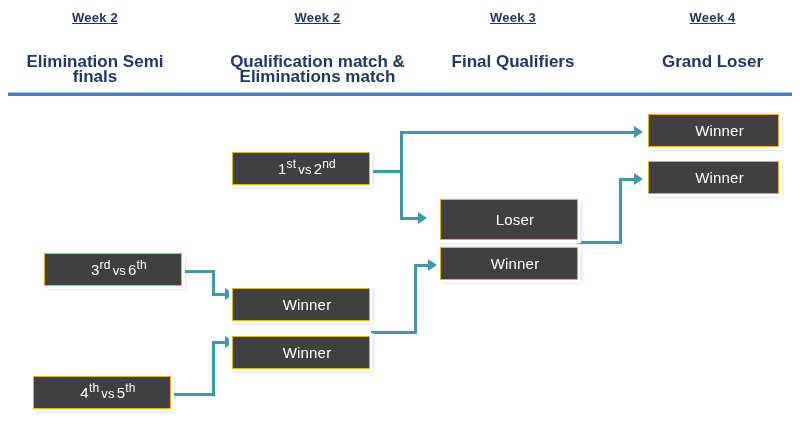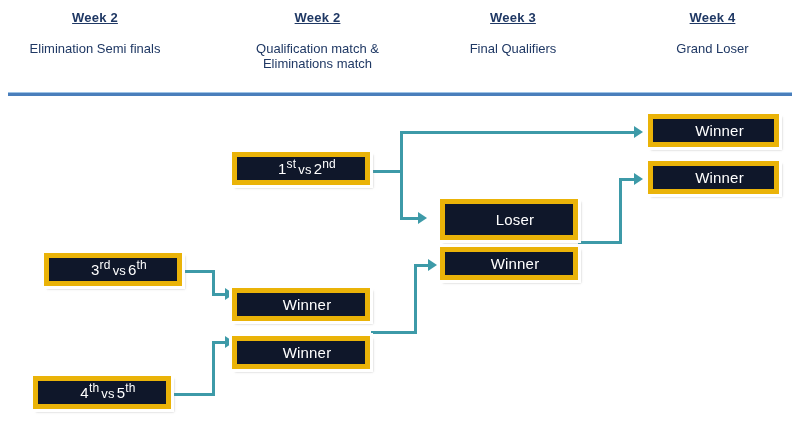--- a/index.html
+++ b/index.html
@@ -23,43 +23,43 @@
   }
   .hdr-week {
     font-size: 13px;
     font-weight: bold;
     color: #1f3864;
     text-decoration: underline;
     letter-spacing: .2px;
     white-space: nowrap;
   }
   .hdr-sub {
-    margin-top: 16px;
-    font-size: 13px;
-    font-weight: normal;
+    margin-top: 29px;
+    font-size: 17px;
+    font-weight: bold;
     color: #1f3864;
     line-height: 15px;
   }
 
   .header-rule {
     position: absolute;
     left: 8px;
     top: 92px;
     width: 784px;
     height: 3px;
     background: #4a7ebb;
     border-top: 1px solid #9dc3e6;
   }
 
   
   .node {
     position: absolute;
     box-sizing: border-box;
-    background: #0f172a;
-    border: 5px solid #eab308;
+    background: #404040;
+    border: 1px solid #eab308;
     display: flex;
     align-items: center;
     justify-content: center;
     color: #ffffff;
     font-size: 15px;
     letter-spacing: .2px;
     box-shadow: 3px 3px 2px rgba(140,140,140,.55);
     outline: 3px solid #ffffff;
     padding-left: 12px;
   }

